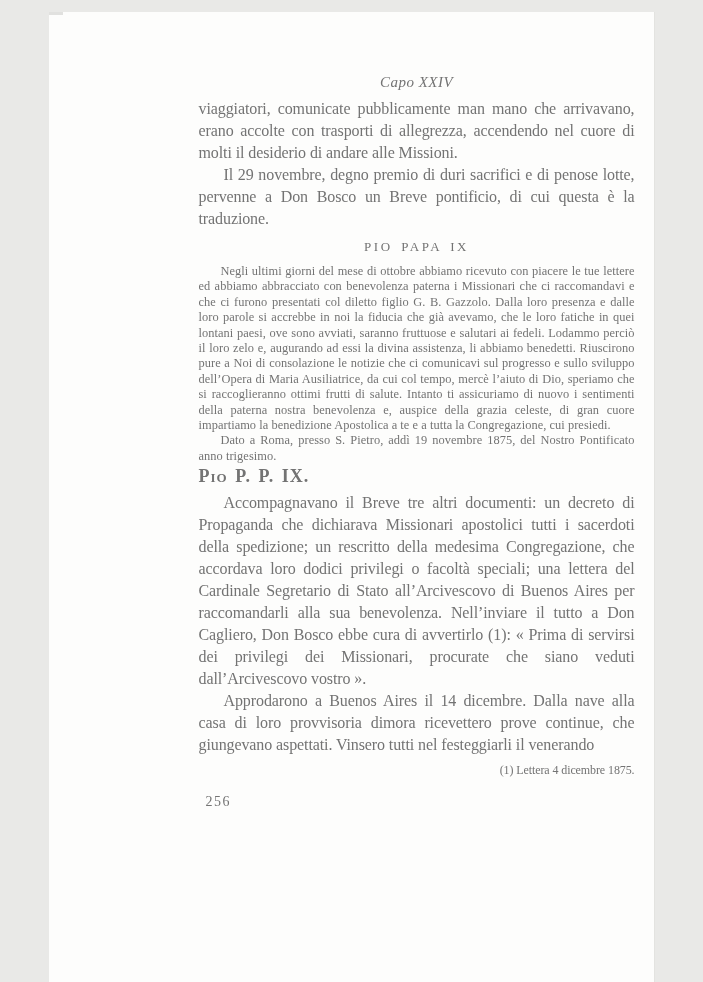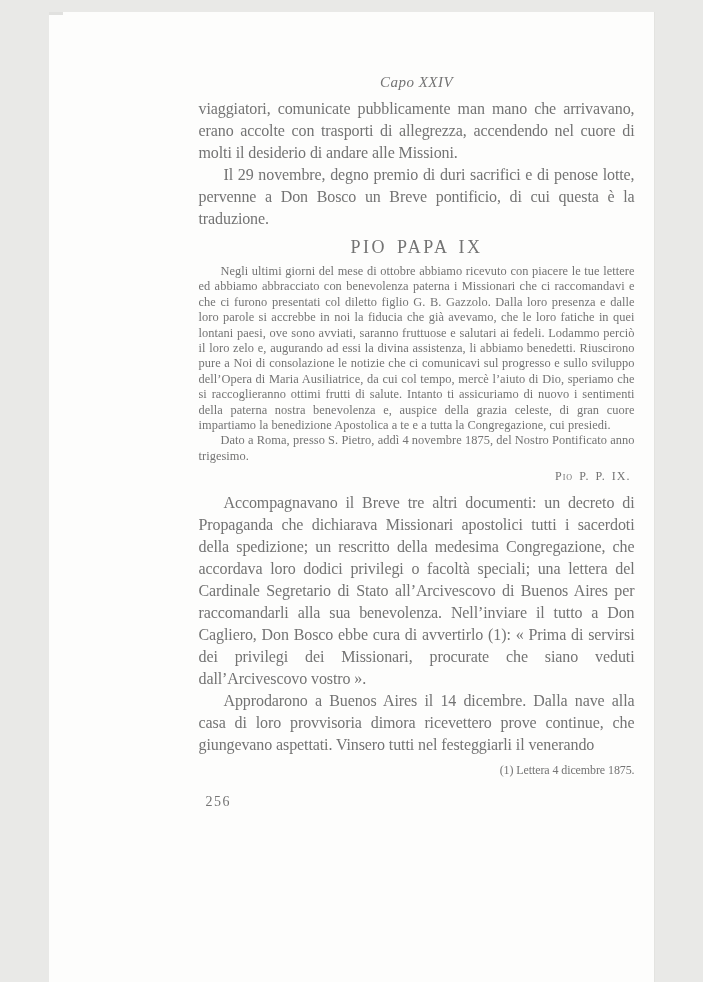--- a/index.html
+++ b/index.html
@@ -43,21 +43,21 @@
   }
   .para.first {
     margin-top: 7px;
   }
   .para.indent {
     text-indent: 25px;
   }
   .letter-heading {
     margin-top: 8px;
     text-align: center;
-    font-size: 18px;
+    font-size: 13px;
     line-height: 18px;
     letter-spacing: 2.5px;
     word-spacing: 3px;
   }
   .small-text {
     font-size: 12.4px;
     line-height: 15.4px;
     text-align: justify;
     letter-spacing: 0.05px;
   }
@@ -69,27 +69,27 @@
   .letter-body {
     margin-top: 8px;
     text-indent: 22px;
   }
   .dateline {
     margin-top: 0;
     text-indent: 22px;
   }
   .signature {
     margin-top: 4px;
-    text-align: right;
-    font-size: 12px;
+    font-size: 18px;
     line-height: 17px;
     font-variant: small-caps;
     letter-spacing: 1px;
     word-spacing: 2px;
     padding-right: 4px;
+    font-weight: bold;
   }
   .after-letter {
     margin-top: 7px;
   }
   .footnote {
     margin-top: 7px;
     font-size: 12px;
     line-height: 15px;
     text-indent: 25px;
     text-align: right;
@@ -125,21 +125,21 @@
     <div class="body-text">
 
       <p class="para first">viaggiatori, comunicate pubblicamente man mano che arrivavano, erano accolte con trasporti di allegrezza, accendendo nel cuore di molti il desiderio di andare alle Missioni.</p>
 
       <p class="para indent">Il 29 novembre, degno premio di duri sacrifici e di penose lotte, pervenne a Don Bosco un Breve pontificio, di cui questa è la traduzione.</p>
 
       <div class="letter-heading">PIO PAPA IX</div>
 
       <div class="small-text">
         <p class="para letter-body">Negli ultimi giorni del mese di ottobre abbiamo ricevuto con piacere le tue lettere ed abbiamo abbracciato con benevolenza paterna i Missionari che ci raccomandavi e che ci furono presentati col diletto figlio G. B. Gazzolo. Dalla loro presenza e dalle loro parole si accrebbe in noi la fiducia che già avevamo, che le loro fatiche in quei lontani paesi, ove sono avviati, saranno fruttuose e salutari ai fedeli. Lodammo perciò il loro zelo e, augurando ad essi la divina assistenza, li abbiamo benedetti. Riuscirono pure a Noi di consolazione le notizie che ci comunicavi sul progresso e sullo sviluppo dell’Opera di Maria Ausiliatrice, da cui col tempo, mercè l’aiuto di Dio, speriamo che si raccoglieranno ottimi frutti di salute. Intanto ti assicuriamo di nuovo i sentimenti della paterna nostra benevolenza e, auspice della grazia celeste, di gran cuore impartiamo la benedizione Apostolica a te e a tutta la Congregazione, cui presiedi.</p>
-        <p class="para dateline">Dato a Roma, presso S. Pietro, addì 4 novembre 1875, del Nostro Pontificato anno trigesimo.</p>
+        <p class="para dateline">Dato a Roma, presso S. Pietro, addì 19 novembre 1875, del Nostro Pontificato anno trigesimo.</p>
         <p class="para signature">Pio P. P. IX.</p>
       </div>
 
       <p class="para indent after-letter">Accompagnavano il Breve tre altri documenti: un decreto di Propaganda che dichiarava Missionari apostolici tutti i sacerdoti della spedizione; un rescritto della medesima Congregazione, che accordava loro dodici privilegi o facoltà speciali; una lettera del Cardinale Segretario di Stato all’Arcivescovo di Buenos Aires per raccomandarli alla sua benevolenza. Nell’inviare il tutto a Don Cagliero, Don Bosco ebbe cura di avvertirlo (1): « Prima di servirsi dei privilegi dei Missionari, procurate che siano veduti dall’Arcivescovo vostro ».</p>
 
       <p class="para indent">Approdarono a Buenos Aires il 14 dicembre. Dalla nave alla casa di loro provvisoria dimora ricevettero prove continue, che giungevano aspettati. Vinsero tutti nel festeggiarli il venerando</p>
 
       <p class="para footnote">(1) Lettera 4 dicembre 1875.</p>
 
       <div class="page-number">256</div>

